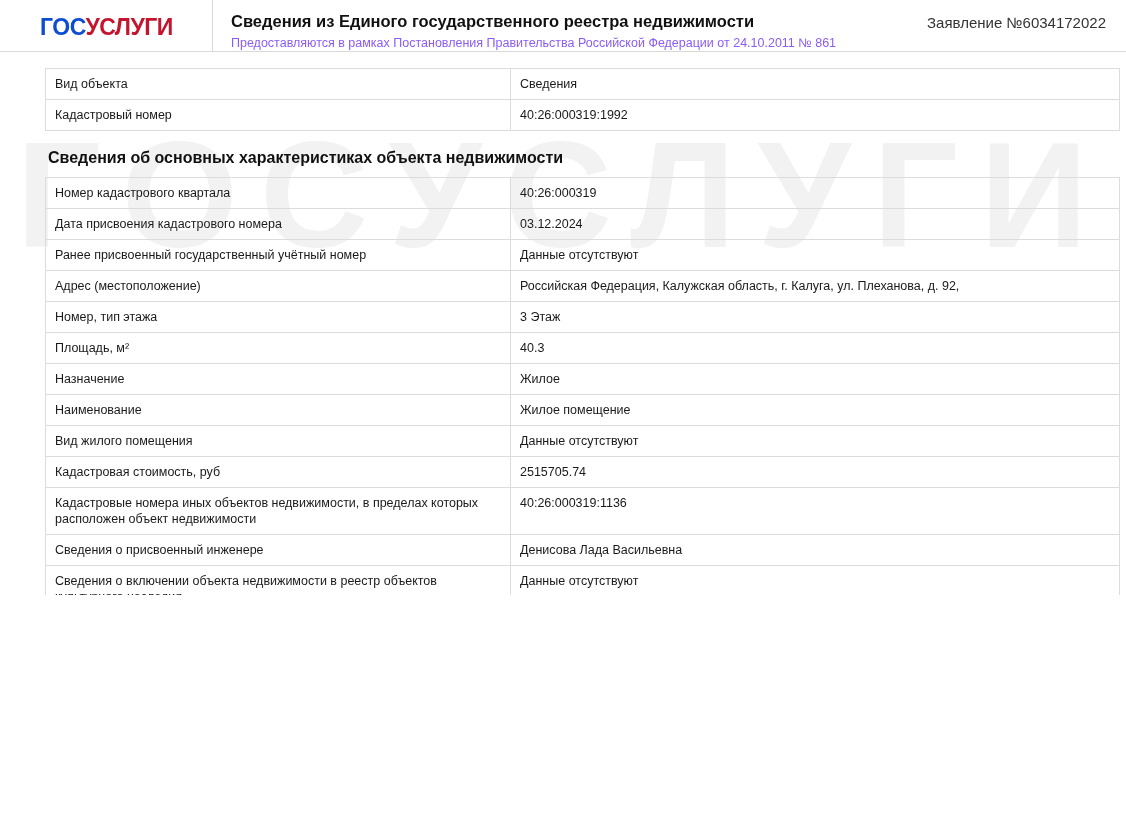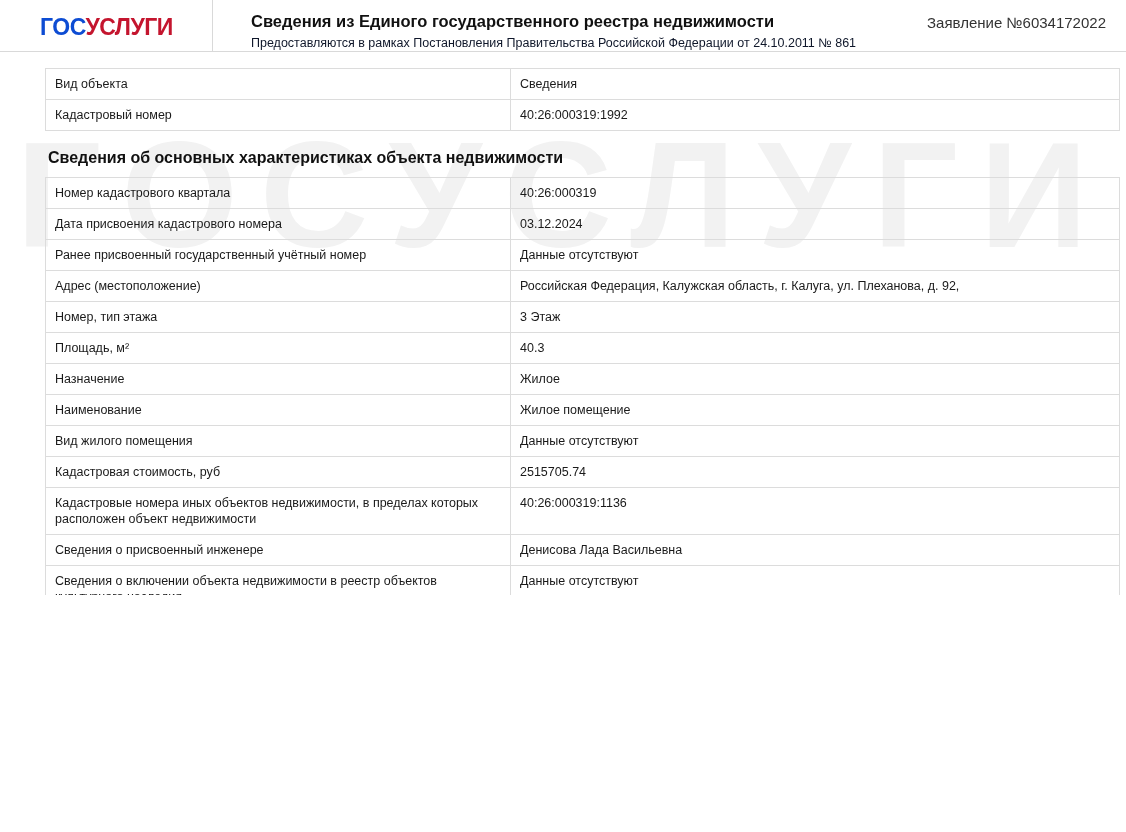--- a/index.html
+++ b/index.html
@@ -45,32 +45,31 @@
   .header-divider {
     width: 1px;
     background: #d9d9d9;
     align-self: stretch;
     margin: -10px 18px -10px 0;
   }
 
   .header-titles {
     flex: 1 1 auto;
     padding-top: 1px;
-    margin-left: 20px;
   }
   .doc-title {
     font-size: 16.5px;
     font-weight: bold;
     color: #111;
     line-height: 20px;
     margin: 0 0 4px 0;
   }
   .doc-subtitle {
     font-size: 12.5px;
-    color: #0f172a;
+    color: #8b5cf6;
     line-height: 16px;
     margin: 0;
   }
   .header-right {
     flex: 0 0 auto;
     font-size: 15px;
     color: #333;
     padding-top: 4px;
     white-space: nowrap;
   }

